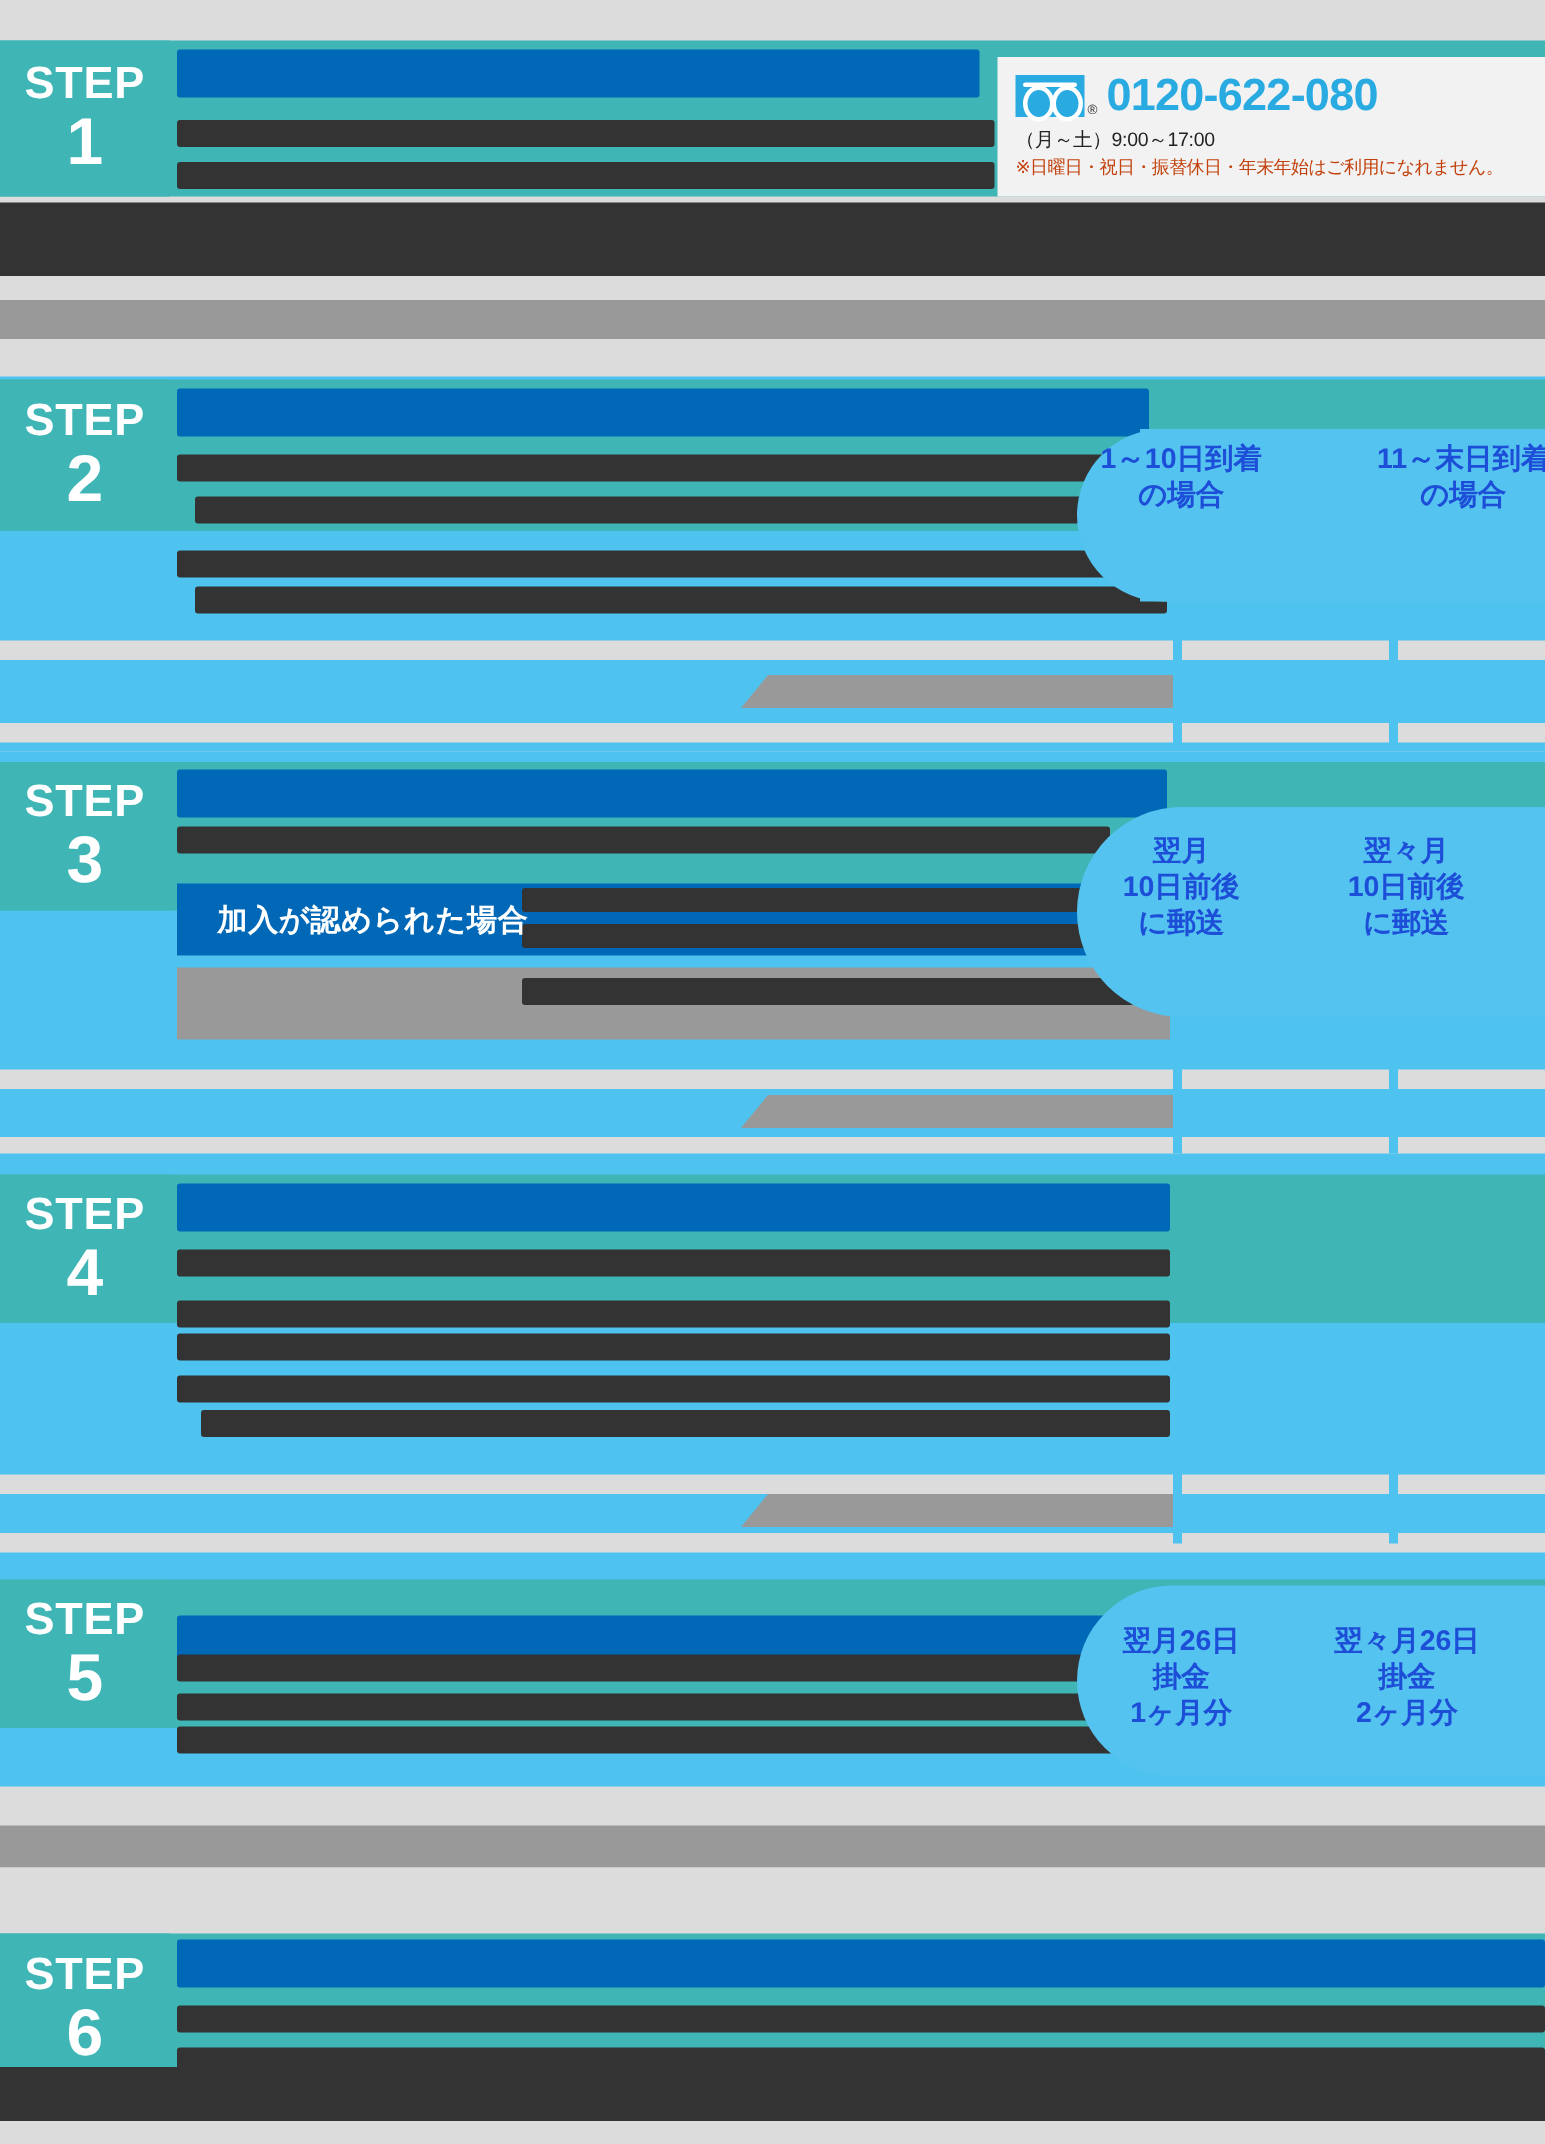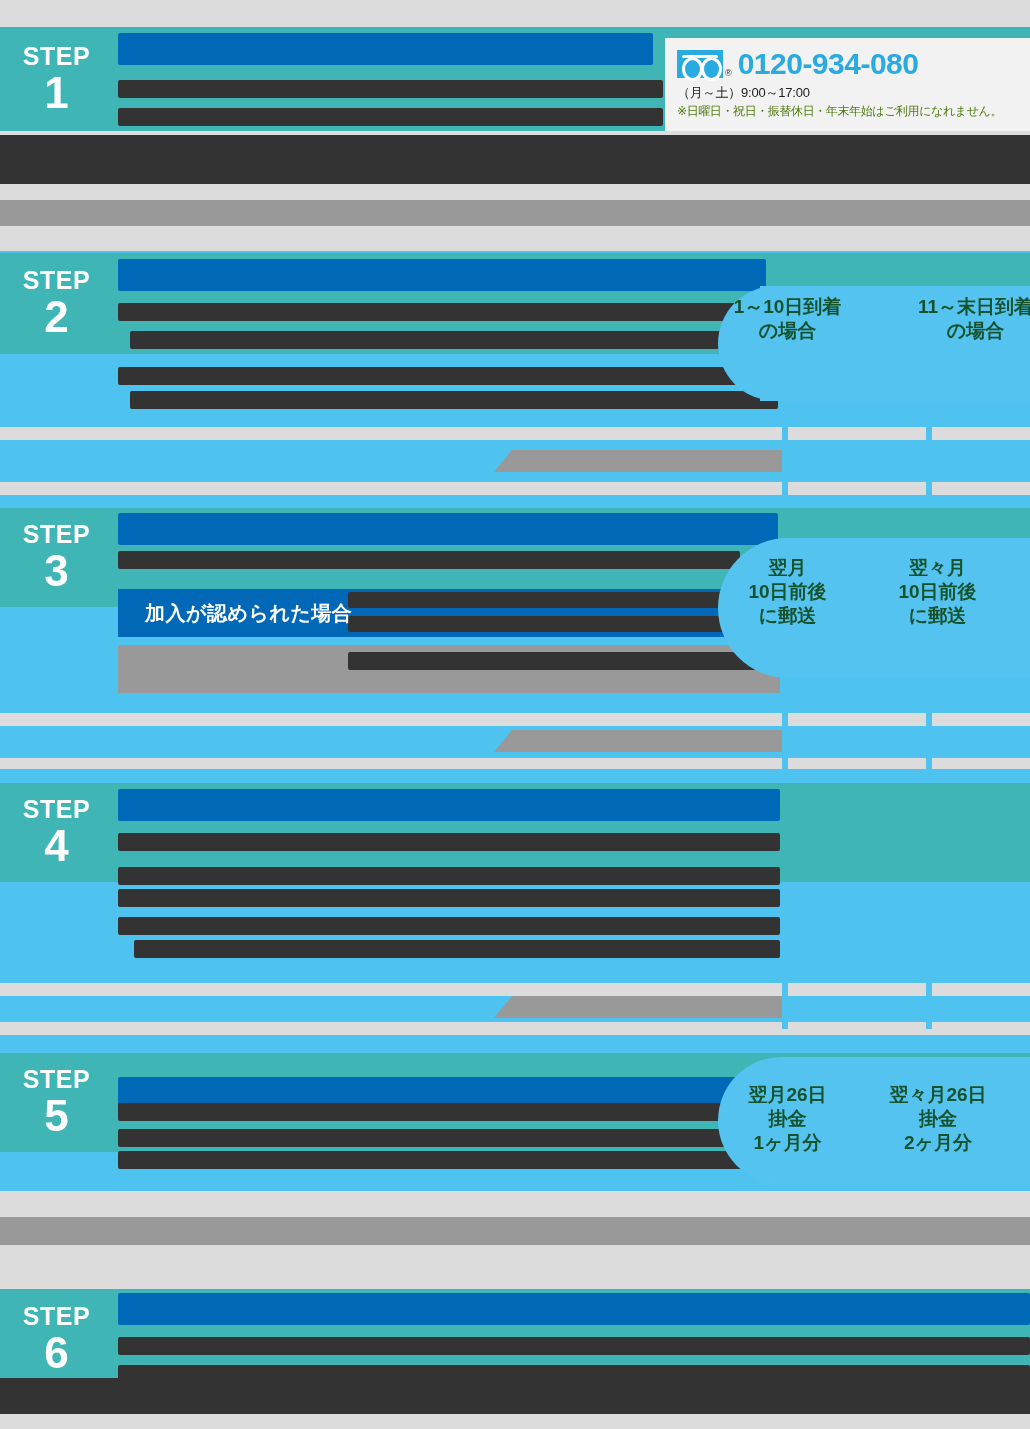--- a/index.html
+++ b/index.html
@@ -33,21 +33,21 @@
     width: 113px;
     background: #3fb5b5;
     color: #ffffff;
     display: flex;
     flex-direction: column;
     align-items: center;
     justify-content: center;
     line-height: 1;
   }
   .step-badge .step-word {
-    font-size: 25px;
+    font-size: 30px;
     font-weight: bold;
     letter-spacing: 0.5px;
     text-align: right;
   }
   .step-badge .step-num {
     font-size: 44px;
     font-weight: bold;
     margin-top: 2px;
   }
 
@@ -79,21 +79,21 @@
   }
   .bubble-round {
     position: absolute;
     background: #55c3ef;
     border-top-left-radius: 100px;
     border-bottom-left-radius: 100px;
     z-index: 30;
   }
   .col-label {
     position: absolute;
-    color: #14532d;
+    color: #1d4ed8;
     font-size: 19px;
     font-weight: bold;
     line-height: 1.25;
     text-align: center;
     z-index: 35;
   }
 
   
   .case-label {
     position: absolute;
@@ -148,21 +148,21 @@
     letter-spacing: -0.5px;
     margin-left: 6px;
   }
   .phone-hours {
     color: #222222;
     font-size: 13px;
     margin-top: 3px;
     letter-spacing: -0.2px;
   }
   .phone-note {
-    color: #4d7c0f;
+    color: #c2410c;
     font-size: 12px;
     margin-top: 1px;
     letter-spacing: -0.4px;
   }
 
   
   .arrow {
     position: absolute;
     background: #999999;
     z-index: 10;
@@ -190,21 +190,21 @@
   <div class="redact-blue" style="left:118px;top:33px;width:535px;height:32px;"></div>
   <div class="redact" style="left:118px;top:80px;width:545px;height:18px;"></div>
   <div class="redact" style="left:118px;top:108px;width:545px;height:18px;"></div>
 
   <div class="phone-panel" style="left:665px;top:38px;width:365px;height:93px;padding:9px 10px 0 12px;">
     <div class="phone-row">
       <div class="freedial">
         <div class="freedial-bar"></div>
       </div>
       <span class="reg-mark">®</span>
-      <span class="phone-num">0120-934-080</span>
+      <span class="phone-num">0120-622-080</span>
     </div>
     <div class="phone-hours">（月～土）9:00～17:00</div>
     <div class="phone-note">※日曜日・祝日・振替休日・年末年始はご利用になれません。</div>
   </div>
 
   <div class="abs bg-dark" style="left:0;top:135px;width:1030px;height:49px;"></div>
   <div class="abs bg-lightgray" style="left:0;top:184px;width:1030px;height:16px;"></div>
   <div class="abs bg-gray" style="left:0;top:200px;width:1030px;height:26px;"></div>
   <div class="abs bg-lightgray" style="left:0;top:226px;width:1030px;height:25px;"></div>
 

